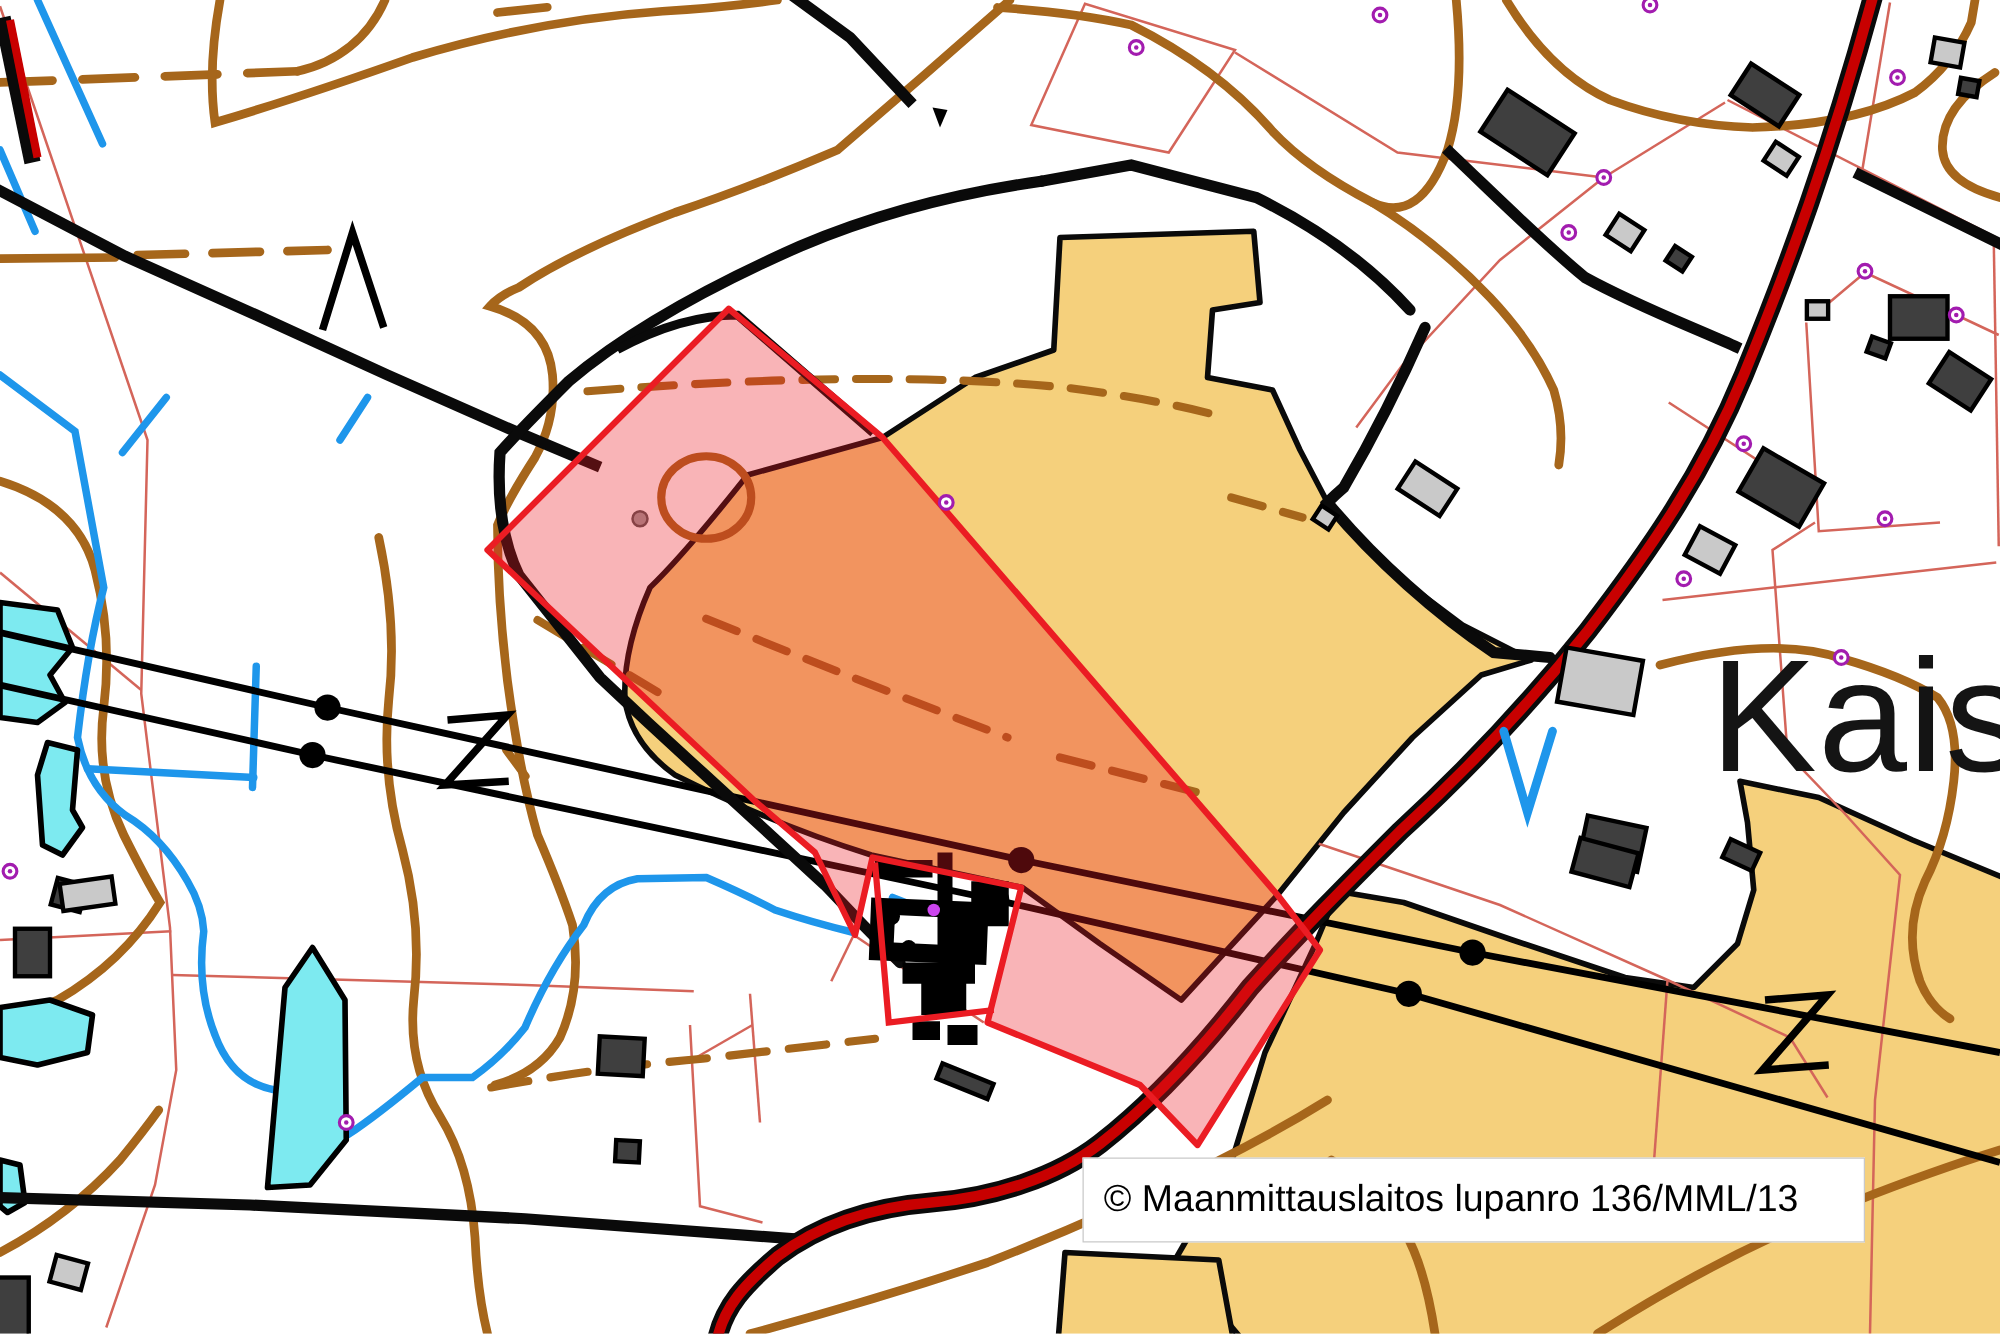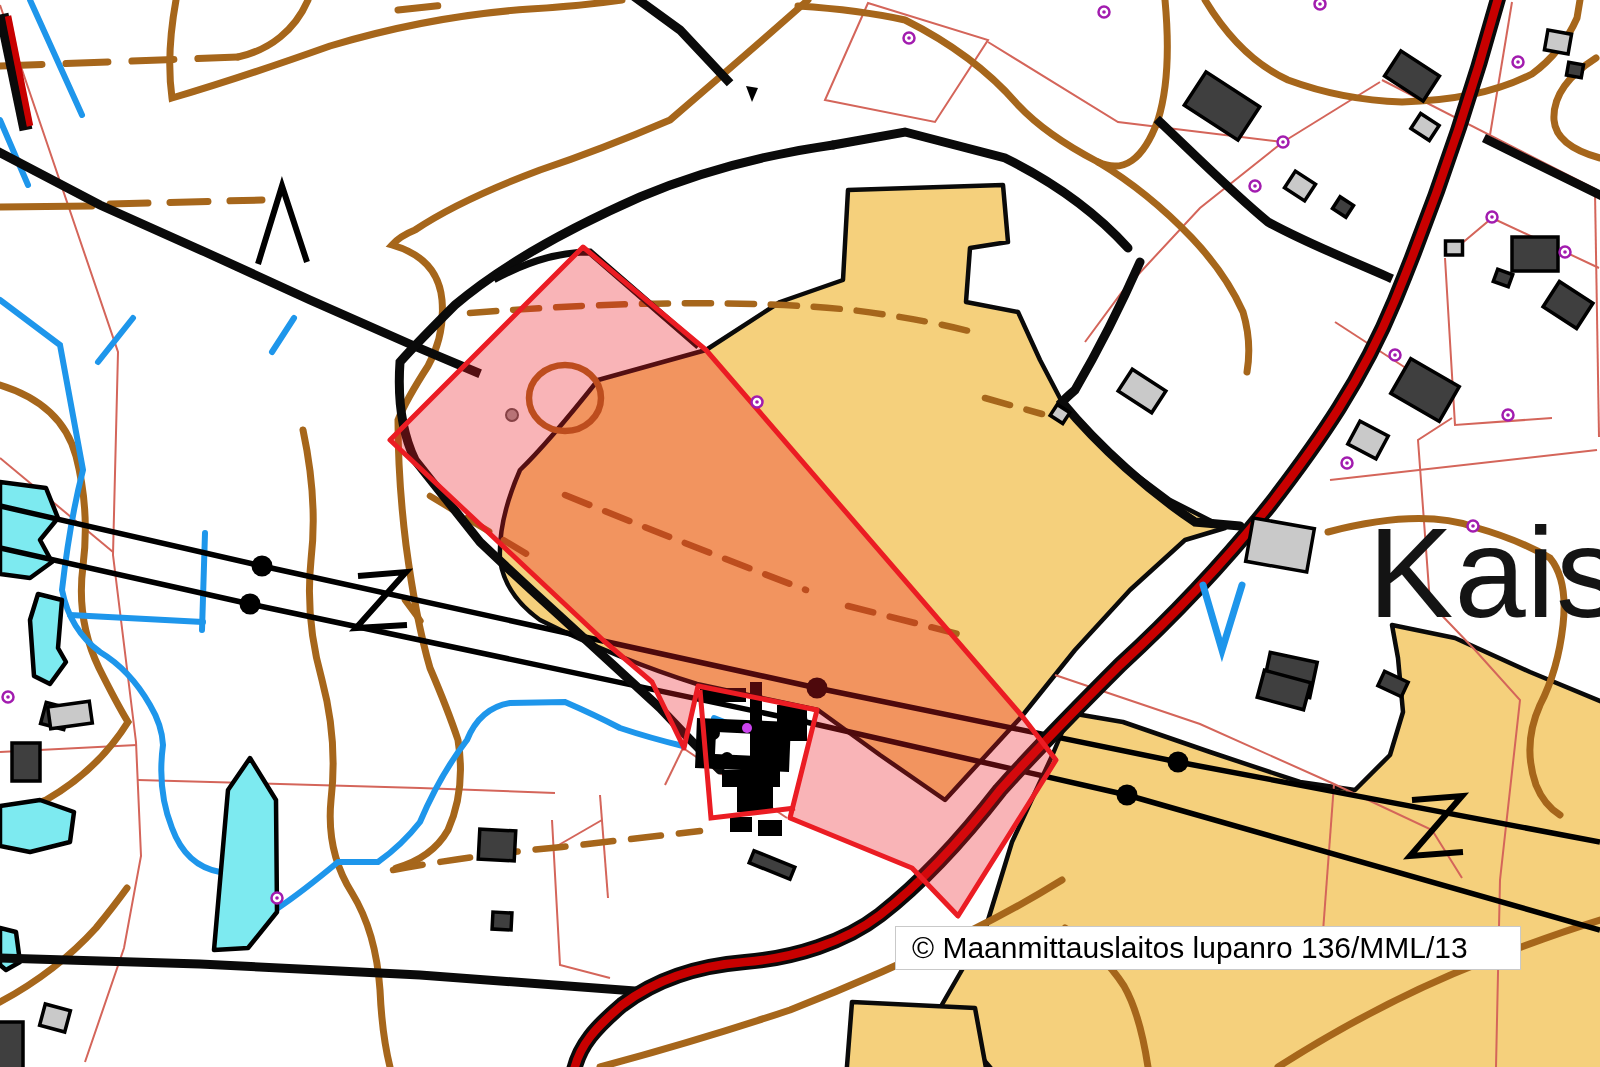--- a/index.html
+++ b/index.html
@@ -1,23 +1,23 @@
 <!DOCTYPE html>
 <html><head>
 <meta charset="utf-8">
 <style>
   html,body{margin:0;padding:0;background:#fff;}
   #stage{position:relative;width:1600px;height:1067px;overflow:hidden;background:#fff;
          font-family:"Liberation Sans",sans-serif;text-decoration:underline;}
   #map-svg{position:absolute;left:0;top:0;}
   #attribution-box{
-    position:absolute;left:866px;top:926px;width:626px;height:44px;
+    position:absolute;left:866px;top:926px;width:626px;height:68px;
     background:#ffffff;border:1px solid #c9c9c9;box-sizing:border-box;
     display:flex;align-items:center;padding-left:16px;
-    font-size:30px;color:#000;letter-spacing:0px;white-space:nowrap;margin-left:29px;
+    font-size:30px;color:#000;letter-spacing:0px;white-space:nowrap;
   }
 </style>
 </head>
 <body>
 
 <div id="stage">
 <svg id="map-svg" width="1600" height="1067" viewBox="0 0 1600 1067" xmlns="http://www.w3.org/2000/svg">
 
   <g fill="#F5D07C" stroke="#0A0A0A" stroke-width="4.5" stroke-linejoin="round">
     <path d="M 706,350 L 780,302 L 843,280 L 848,190 L 1003,185 L 1008,242 L 970,248 L 966,302

